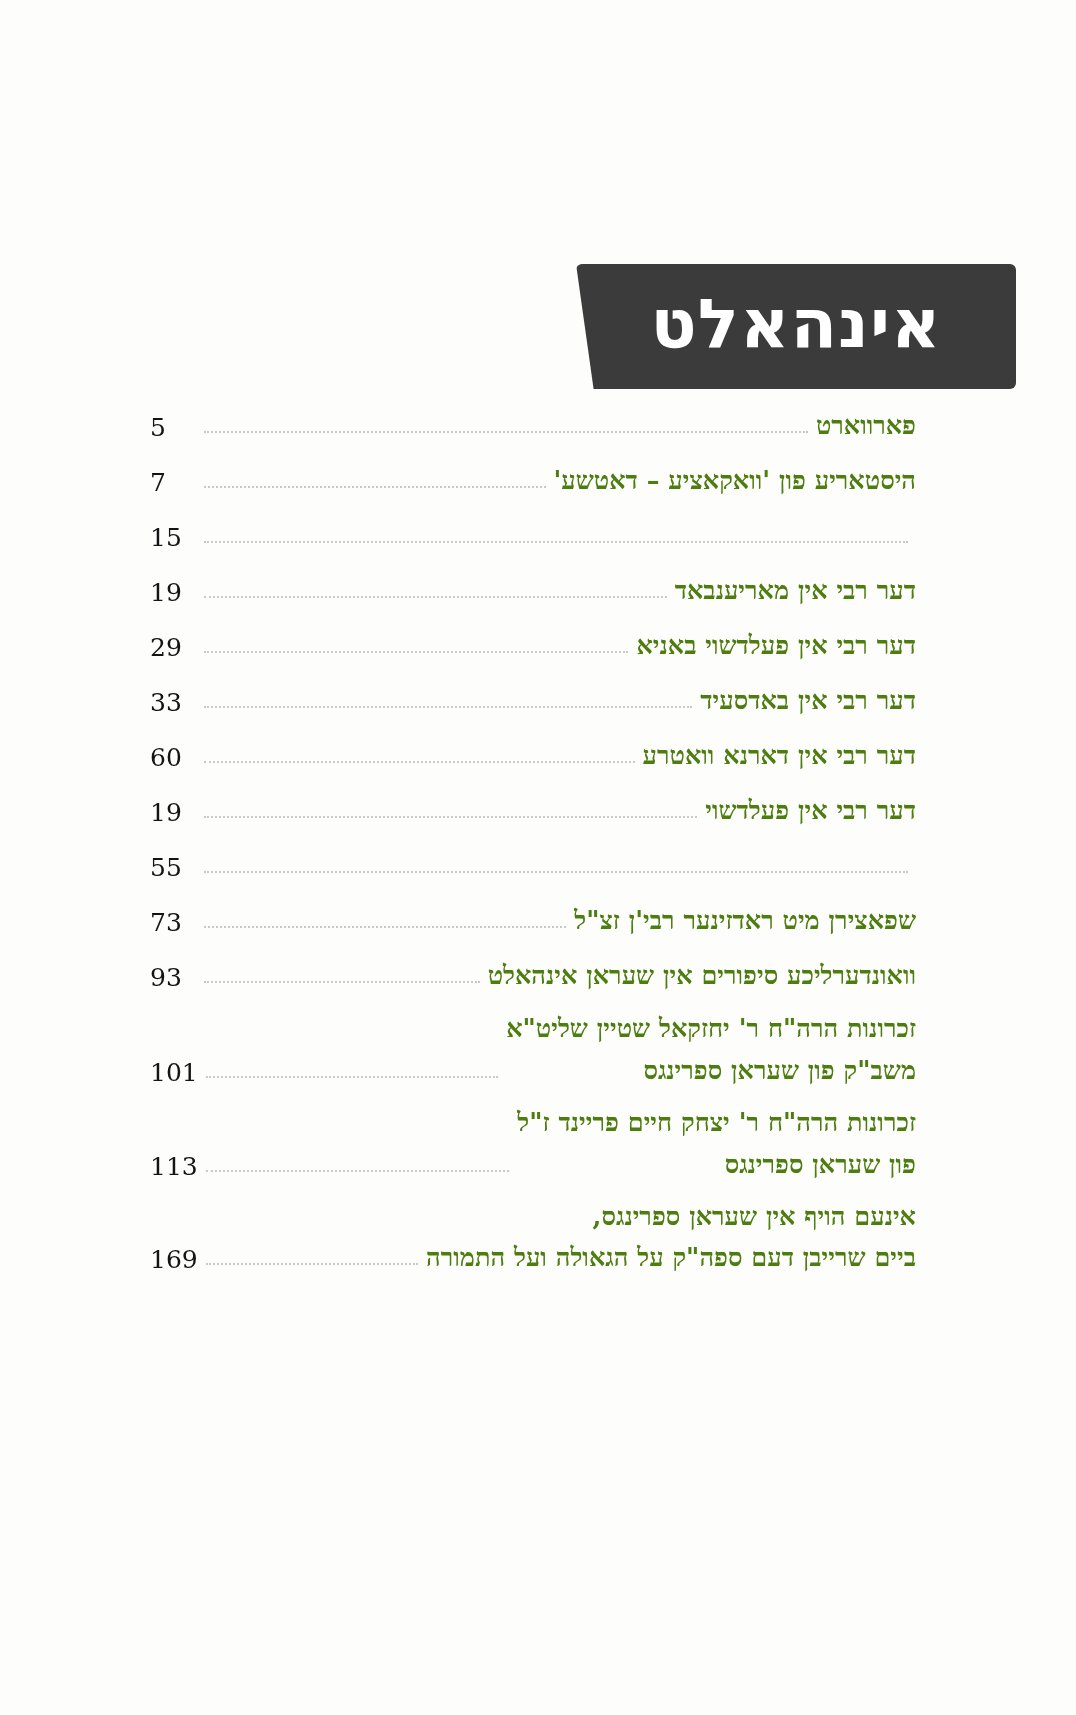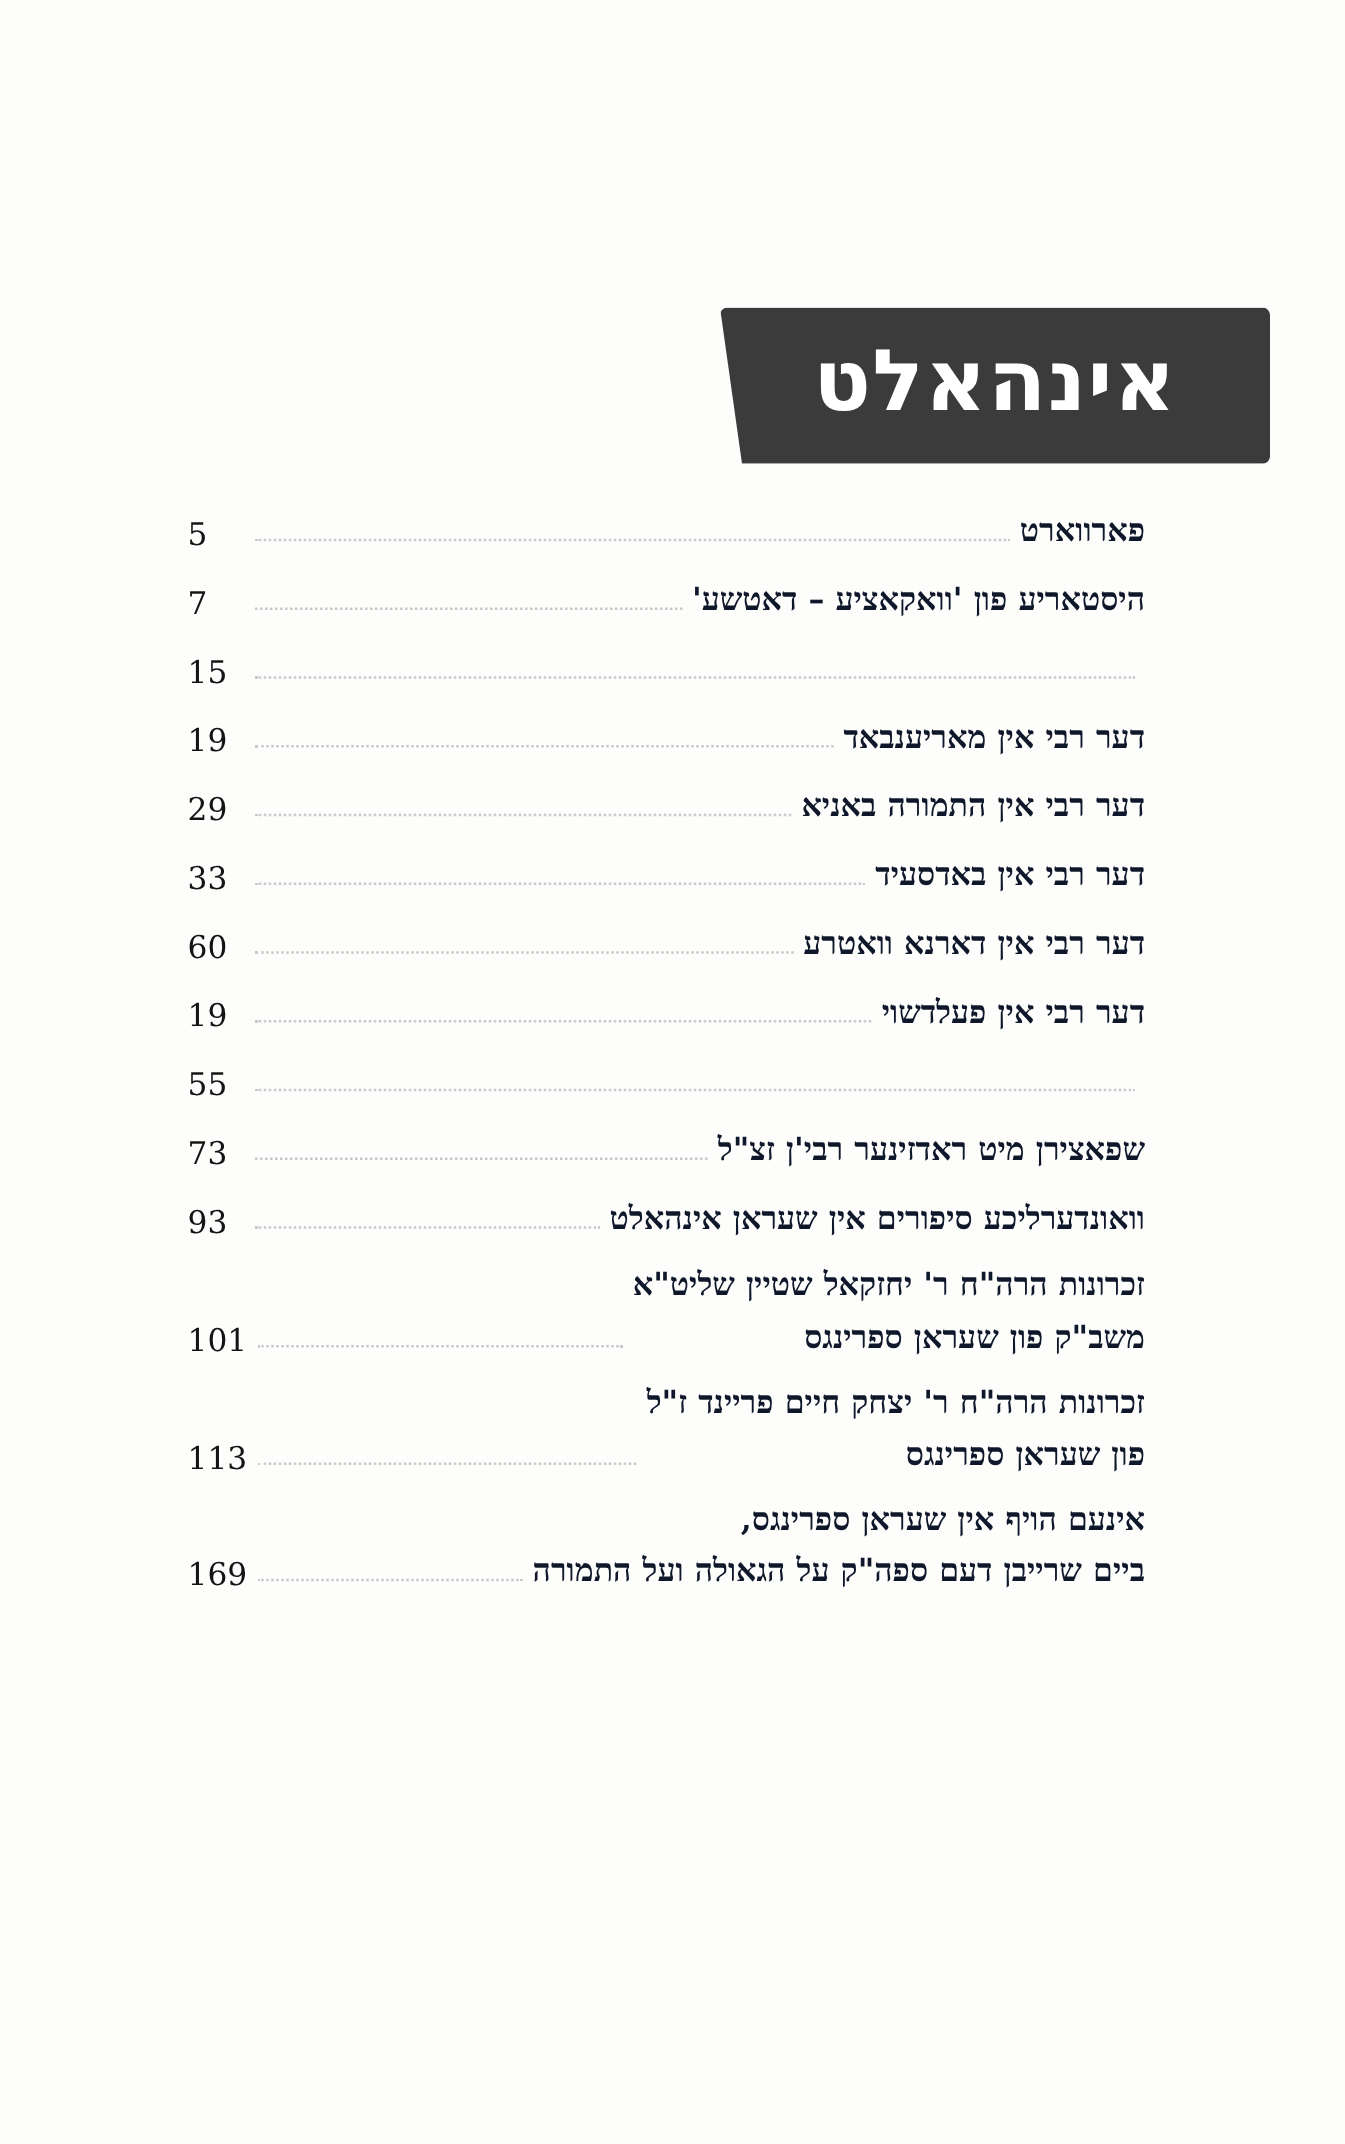--- a/index.html
+++ b/index.html
@@ -19,21 +19,21 @@
   
   .page {
     position: absolute;
     inset: 0;
     background: #fdfdfc;
   }
 
   
   .banner-wrap {
     position: absolute;
-    top: 246px;
+    top: 264px;
     right: 60px;
     width: 650px;
     display: flex;
     justify-content: flex-start;
   }
   .banner {
     position: relative;
     width: 440px;
     height: 125px;
     background: #3b3b3b;
@@ -70,21 +70,21 @@
     width: 100%;
     margin-bottom: 21px;
     min-height: 34px;
   }
   .toc-title {
     font-family: "DejaVu Serif", "Liberation Serif", serif;
     font-weight: bold;
     font-size: 25.5px;
     line-height: 1.25;
     white-space: nowrap;
-    color: #0f172a;
+    color: #4d7c0f;
     flex: 0 0 auto;
     order: 1;
   }
   .toc-leader {
     order: 2;
     flex: 1 1 auto;
     border-bottom: 2px dotted #c9c9c9;
     margin: 0 8px 9px 8px;
     height: 1px;
     min-width: 10px;
@@ -149,21 +149,21 @@
       <span class="toc-page">15</span>
     </div>
 
     <div class="toc-row">
       <span class="toc-title">דער רבי אין מאריענבאד</span>
       <span class="toc-leader"></span>
       <span class="toc-page">19</span>
     </div>
 
     <div class="toc-row">
-      <span class="toc-title">דער רבי אין התמורה באניא</span>
+      <span class="toc-title">דער רבי אין פעלדשוי באניא</span>
       <span class="toc-leader"></span>
       <span class="toc-page">29</span>
     </div>
 
     <div class="toc-row">
       <span class="toc-title">דער רבי אין באדסעיד</span>
       <span class="toc-leader"></span>
       <span class="toc-page">33</span>
     </div>
 

